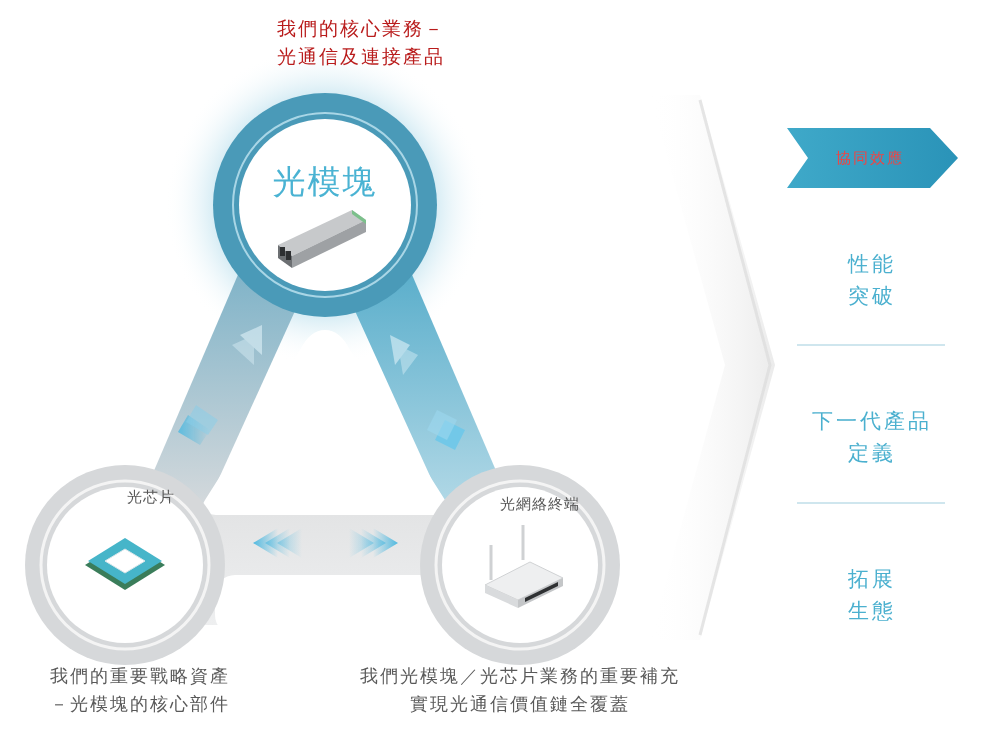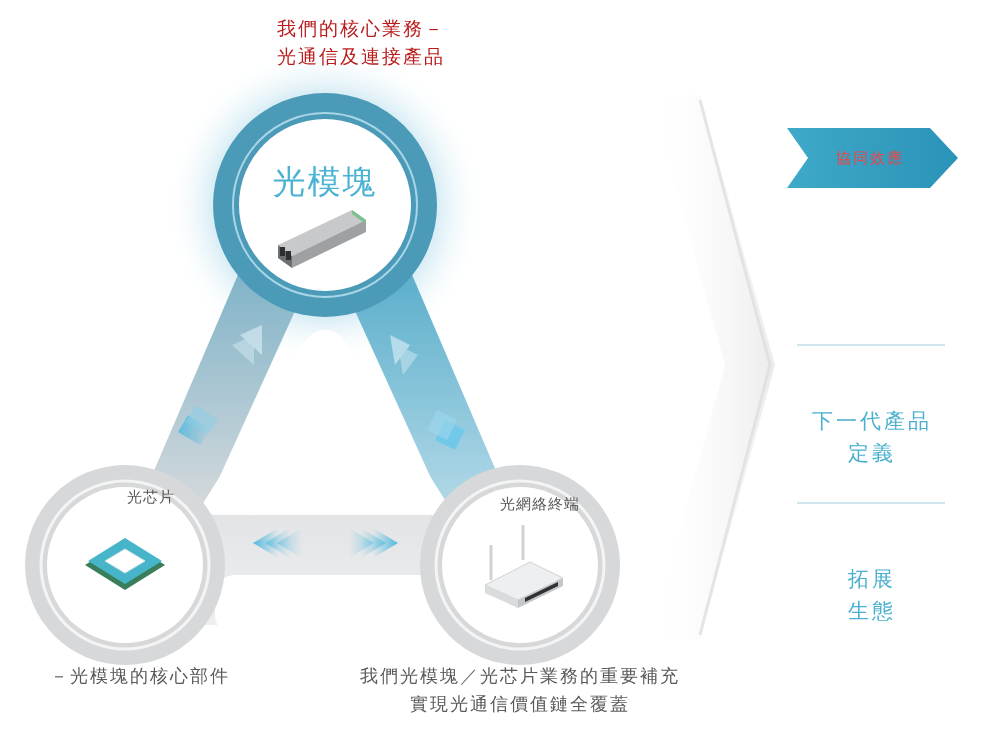--- a/index.html
+++ b/index.html
@@ -143,31 +143,34 @@
 <div class="abs top-caption">
   <div>我們的核心業務－</div>
   <div>光通信及連接產品</div>
 </div>
 
 <div class="abs node-label-blue" style="left:265px;top:160px;width:120px;">光模塊</div>
 <div class="abs node-label-grey" style="left:75px;top:488px;width:100px;">光芯片</div>
 <div class="abs node-label-grey" style="left:460px;top:495px;width:120px;">光網絡終端</div>
 
 <div class="abs caption-grey" style="left:20px;top:662px;width:240px;">
+  <div>我們的重要戰略資產</div>
   <div>－光模塊的核心部件</div>
 </div>
 
 <div class="abs caption-grey" style="left:335px;top:662px;width:370px;">
   <div>我們光模塊／光芯片業務的重要補充</div>
   <div>實現光通信價值鏈全覆蓋</div>
 </div>
 
 <div class="abs pill-text">協同效應</div>
 
 <div class="abs right-item" style="top:248px;">
+  <div>性能</div>
+  <div>突破</div>
 </div>
 <div class="abs divider" style="top:344px;"></div>
 
 <div class="abs right-item" style="top:405px;">
   <div>下一代產品</div>
   <div>定義</div>
 </div>
 <div class="abs divider" style="top:502px;"></div>
 
 <div class="abs right-item" style="top:563px;">

